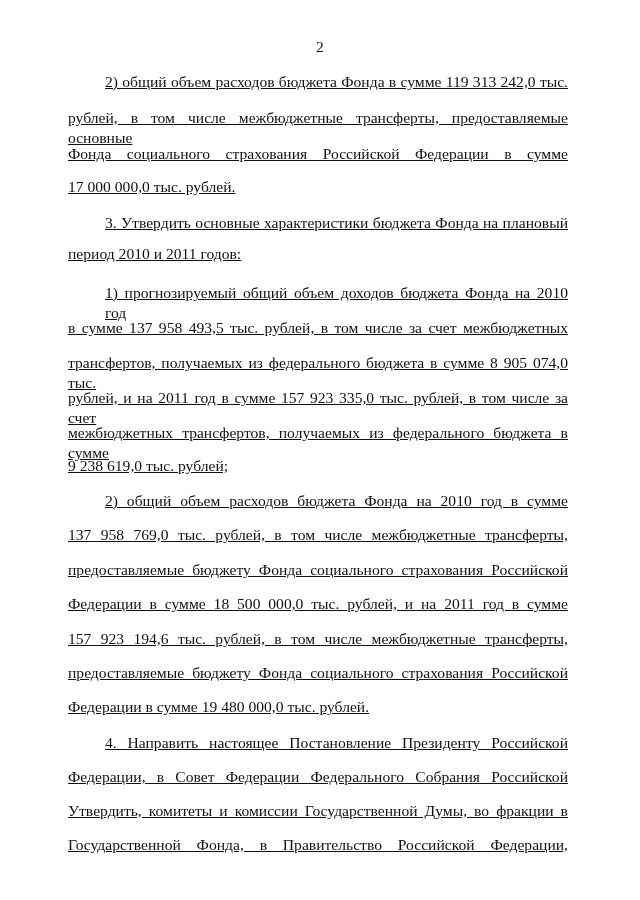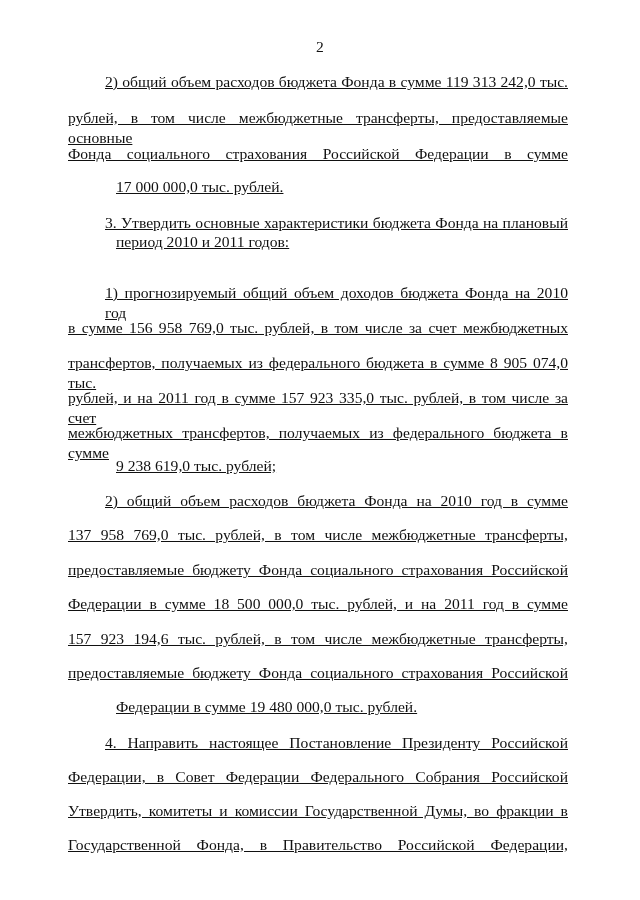--- a/index.html
+++ b/index.html
@@ -14,21 +14,21 @@
     position: absolute; left: 0; width: 640px; top: 38px;
     text-align: center; font-size: 15.6px;
   }
   .line {
     position: absolute; left: 68px; width: 500px;
     height: 20px; line-height: 20px;
     text-align: justify; text-align-last: justify;
     white-space: nowrap; overflow: visible; text-decoration: underline;
   }
   .line.indent { left: 105px; width: 463px; }
-  .line.last { text-align-last: left; margin-left: 48px; }
+  .line.last { text-align-last: left; }
   .line span.t { display: block; width: 100%; white-space: normal; text-align: inherit; text-align-last: inherit; }
 </style>
 </head>
 <body>
 
 <div class="page">
   <div class="page-number">2</div>
 
   <div>
     <div class="line indent" style="top:72px">
@@ -42,31 +42,31 @@
       </div>
     <div class="line last" style="top:177px">
         <span class="t">17 000 000,0 тыс. рублей.</span>
       </div>
   </div>
 
   <div>
     <div class="line indent" style="top:213px">
         <span class="t">3. Утвердить основные характеристики бюджета Фонда на плановый</span>
       </div>
-    <div class="line last" style="top:232px">
+    <div class="line last" style="top:244px">
         <span class="t">период 2010 и 2011 годов:</span>
       </div>
   </div>
 
   <div>
     <div class="line indent" style="top:283px">
         <span class="t">1) прогнозируемый общий объем доходов бюджета Фонда на 2010 год</span>
       </div>
     <div class="line" style="top:318px">
-        <span class="t">в сумме 156 958 769,0 тыс. рублей, в том числе за счет межбюджетных</span>
+        <span class="t">в сумме 137 958 493,5 тыс. рублей, в том числе за счет межбюджетных</span>
       </div>
     <div class="line" style="top:353px">
         <span class="t">трансфертов, получаемых из федерального бюджета в сумме 8 905 074,0 тыс.</span>
       </div>
     <div class="line" style="top:388px">
         <span class="t">рублей, и на 2011 год в сумме 157 923 335,0 тыс. рублей, в том числе за счет</span>
       </div>
     <div class="line" style="top:423px">
         <span class="t">межбюджетных трансфертов, получаемых из федерального бюджета в сумме</span>
       </div>

